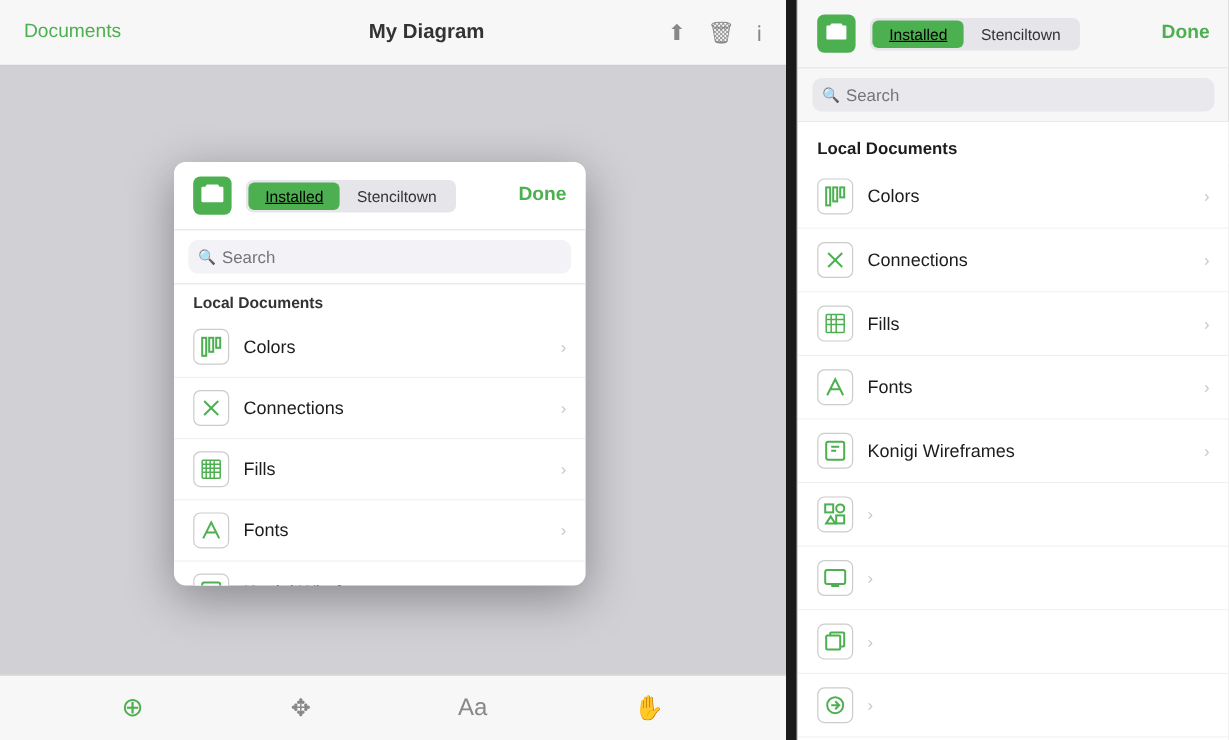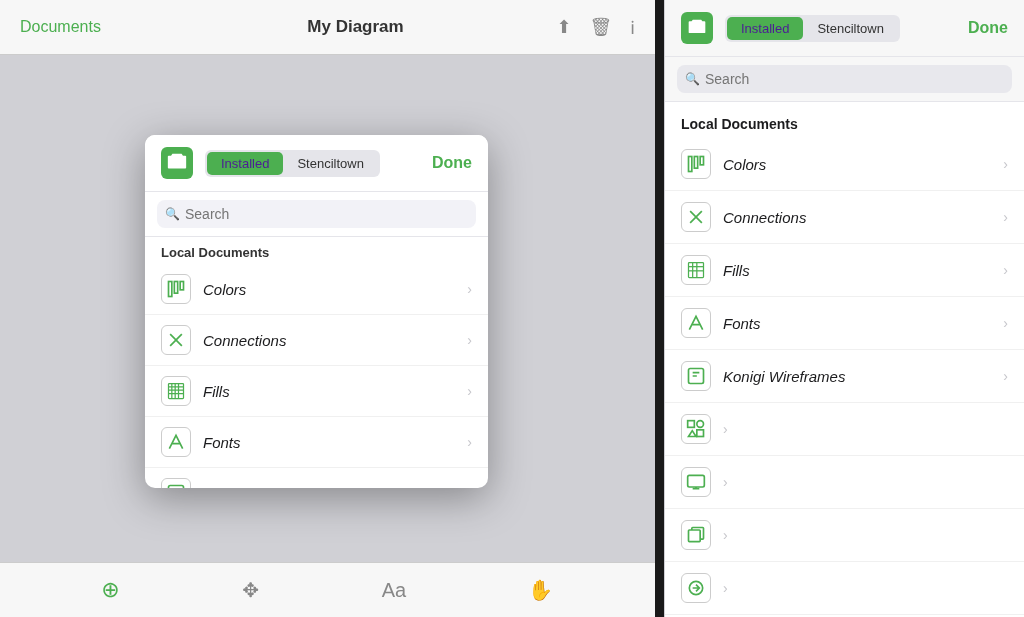--- a/index.html
+++ b/index.html
@@ -127,21 +127,22 @@
     .seg-btn {
       padding: 4px 14px;
       border-radius: 5px;
       font-size: 13px;
       font-weight: 500;
       cursor: pointer;
     }
 
     .seg-btn.active {
       background: #4CAF50;
-      color: #4c1d95;
+      color: #000000;
+      text-decoration: underline;
     }
 
     .seg-btn.inactive {
       background: transparent;
       color: #333;
     }
 
     .popup-done {
       position: absolute;
       right: 16px;
@@ -210,21 +211,20 @@
       justify-content: center;
       margin-right: 12px;
       font-size: 16px;
       flex-shrink: 0;
     }
 
     .item-label {
       flex: 1;
       font-size: 15px;
       color: #1c1c1e;
-      font-style: italic;
     }
 
     .item-chevron {
       color: #c7c7cc;
       font-size: 14px;
     }
 
     
     .right-panel {
       position: absolute;

